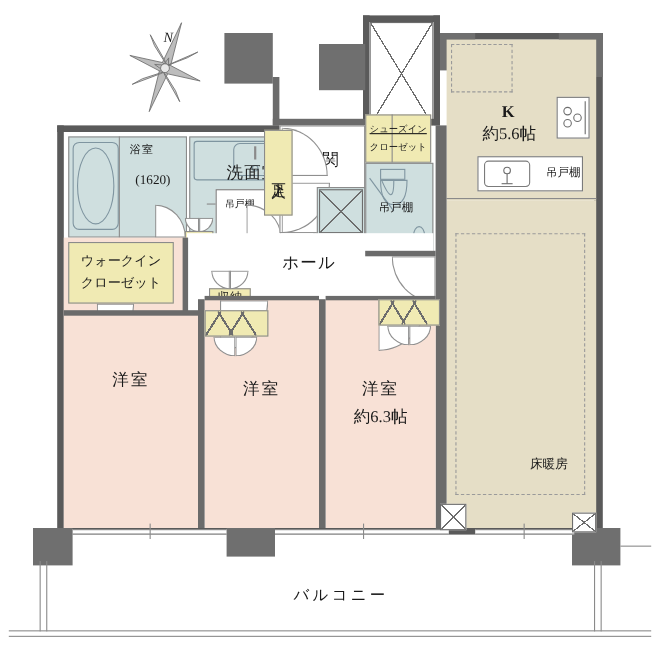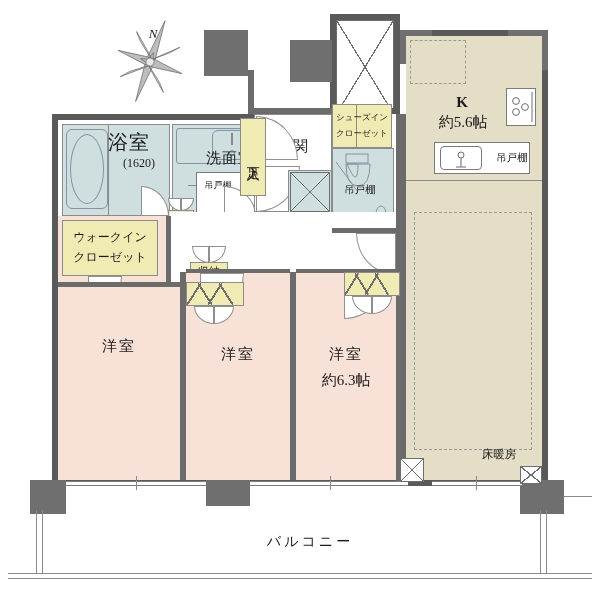--- a/index.html
+++ b/index.html
@@ -98,21 +98,21 @@
   <div class="pillar" style="left:400px;top:30px;width:32px;height:34px;"></div>
   <div class="pillar" style="left:508px;top:30px;width:40px;height:40px;"></div>
   <div class="pillar" style="left:30px;top:480px;width:36px;height:34px;"></div>
   <div class="pillar" style="left:206px;top:480px;width:44px;height:26px;"></div>
   <div class="pillar" style="left:520px;top:480px;width:44px;height:34px;"></div>
 
   <div class="room f-blue bd" style="left:62px;top:124px;width:108px;height:92px;"></div>
   <div class="fixture" style="left:66px;top:129px;width:42px;height:80px;border-radius:6px;"></div>
   <div class="ellipse" style="left:70px;top:134px;width:34px;height:70px;"></div>
   <div class="hair" style="left:108px;top:124px;width:1px;height:92px;"></div>
-  <div class="lbl" style="left:108px;top:131px;width:42px;font-size:20px;letter-spacing:1px;">浴室</div>
+  <div class="lbl" style="left:108px;top:131px;width:42px;font-size:10px;letter-spacing:1px;">浴室</div>
   <div class="lbl" style="left:104px;top:156px;width:70px;font-size:12px;">(1620)</div>
   <div class="arc tr" style="left:141px;top:186px;width:28px;height:30px;"></div>
 
   <div class="room f-blue bd" style="left:172px;top:124px;width:116px;height:92px;"></div>
   <div class="fixture" style="left:176px;top:128px;width:108px;height:36px;"></div>
   <div class="fixture" style="left:212px;top:130px;width:40px;height:30px;border-radius:6px;"></div>
   <div class="ellipse" style="left:229px;top:150px;width:6px;height:6px;"></div>
   <div class="hair" style="left:231px;top:133px;width:1.5px;height:12px;"></div>
   <div class="lbl" style="left:174px;top:150px;width:112px;font-size:15px;letter-spacing:1px;">洗面室</div>
   <div class="inner" style="left:196px;top:172px;width:90px;height:44px;"></div>
@@ -135,38 +135,39 @@
   <div class="lbl" style="left:254px;top:138px;width:78px;font-size:15px;letter-spacing:2px;">玄関</div>
   <div class="arc tr" style="left:256px;top:116px;width:42px;height:44px;"></div>
   <div class="arc br" style="left:256px;top:166px;width:44px;height:46px;"></div>
 
   <div class="tagbox" style="left:240px;top:118px;width:26px;height:78px;">
     <span class="lbl v" style="position:static;font-size:13px;">下足入</span>
   </div>
 
   <div class="tagbox" style="left:332px;top:104px;width:60px;height:44px;flex-direction:column;"></div>
   <div class="hair" style="left:356px;top:104px;width:1px;height:44px;"></div>
-  <div class="lbl" style="left:330px;top:112px;width:64px;font-size:8.5px;">シューズイン</div>
+  <div class="lbl" style="left:330px;top:112px;width:64px;font-size:8.5px;text-decoration:underline;">シューズイン</div>
   <div class="lbl" style="left:330px;top:128px;width:64px;font-size:8.5px;">クローゼット</div>
 
   <div class="room f-blue bd" style="left:288px;top:170px;width:44px;height:44px;"></div>
   <div class="xbox" style="left:290px;top:172px;width:40px;height:40px;background:#cfdfdf;"></div>
 
   <div class="room f-blue bd" style="left:332px;top:148px;width:62px;height:84px;"></div>
   <svg style="position:absolute;left:332px;top:148px;" width="62" height="84">
     <rect x="14" y="6" width="22" height="9" fill="none" stroke="#7f95a0"></rect>
     <path d="M15 16 q11 26 11 0 z" fill="none" stroke="#7f95a0"></path>
     <path d="M14 16 q0 22 12 22 q12 0 12 -22 z" fill="none" stroke="#7f95a0"></path>
     <line x1="4" y1="14" x2="26" y2="44" stroke="#7f95a0"></line>
     <ellipse cx="49" cy="66" rx="5" ry="8" fill="none" stroke="#7f95a0"></ellipse>
   </svg>
   <div class="lbl" style="left:332px;top:184px;width:56px;font-size:10.5px;">吊戸棚</div>
   <div class="arc br" style="left:336px;top:232px;width:36px;height:36px;"></div>
 
   <div class="room f-white" style="left:170px;top:212px;width:224px;height:60px;"></div>
+  <div class="lbl" style="left:236px;top:232px;width:90px;font-size:15px;letter-spacing:1px;">ホール</div>
 
   <div class="tagbox" style="left:190px;top:262px;width:38px;height:18px;">
     <span class="lbl" style="position:static;font-size:11px;">収納</span>
   </div>
   <div class="arc bl" style="left:192px;top:246px;width:17px;height:17px;"></div>
   <div class="arc br" style="left:209px;top:246px;width:17px;height:17px;"></div>
 
   <div class="room f-beige" style="left:406px;top:36px;width:136px;height:146px;"></div>
   <div class="bdd" style="position:absolute;left:410px;top:40px;width:56px;height:44px;"></div>
   <div class="lbl" style="left:406px;top:94px;width:112px;font-size:15px;font-weight:600;">K</div>
@@ -185,21 +186,21 @@
   <svg style="position:absolute;left:440px;top:146px;" width="42" height="24">
     <circle cx="21" cy="9" r="3" fill="none" stroke="#6d6d6d"></circle>
     <line x1="21" y1="12" x2="21" y2="21" stroke="#6d6d6d"></line>
     <line x1="16" y1="21" x2="26" y2="21" stroke="#6d6d6d"></line>
   </svg>
   <div class="lbl" style="left:486px;top:152px;width:52px;font-size:10.5px;">吊戸棚</div>
   <div class="hair" style="left:406px;top:180px;width:136px;height:1px;"></div>
 
   <div class="room f-beige" style="left:406px;top:182px;width:136px;height:298px;"></div>
   <div class="bdd" style="position:absolute;left:414px;top:212px;width:118px;height:238px;"></div>
-  <div class="lbl" style="left:466px;top:448px;width:66px;font-size:11.5px;">床暖房</div>
+  <div class="lbl" style="left:466px;top:416px;width:66px;font-size:11.5px;">床暖房</div>
 
   <div class="wthin" style="left:396px;top:114px;width:10px;height:368px;"></div>
   <div class="wthin" style="left:332px;top:228px;width:64px;height:5px;"></div>
 
   <div class="arc bl" style="left:356px;top:233px;width:40px;height:42px;"></div>
 
   <div class="room f-pink" style="left:58px;top:286px;width:122px;height:194px;"></div>
   <div class="lbl" style="left:58px;top:338px;width:122px;font-size:15px;letter-spacing:2px;">洋室</div>
 
   <div class="room f-pink" style="left:186px;top:272px;width:104px;height:208px;"></div>

